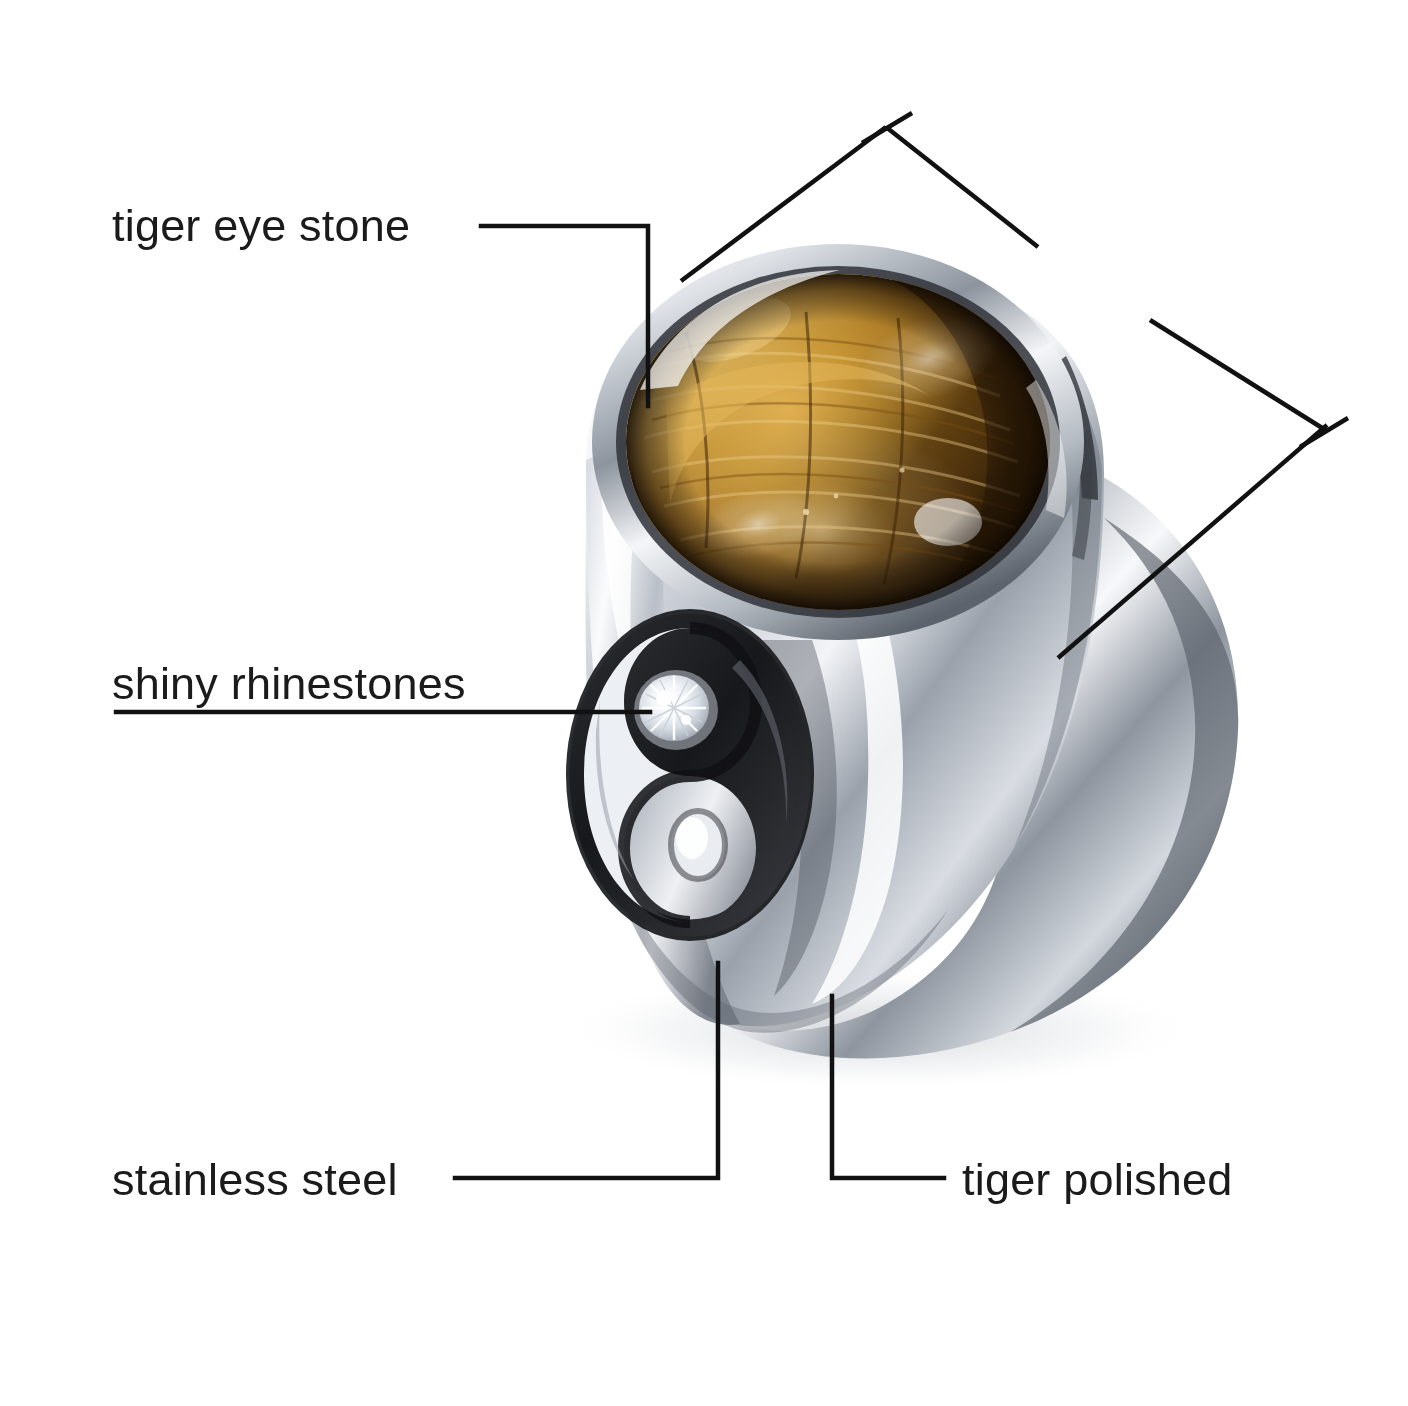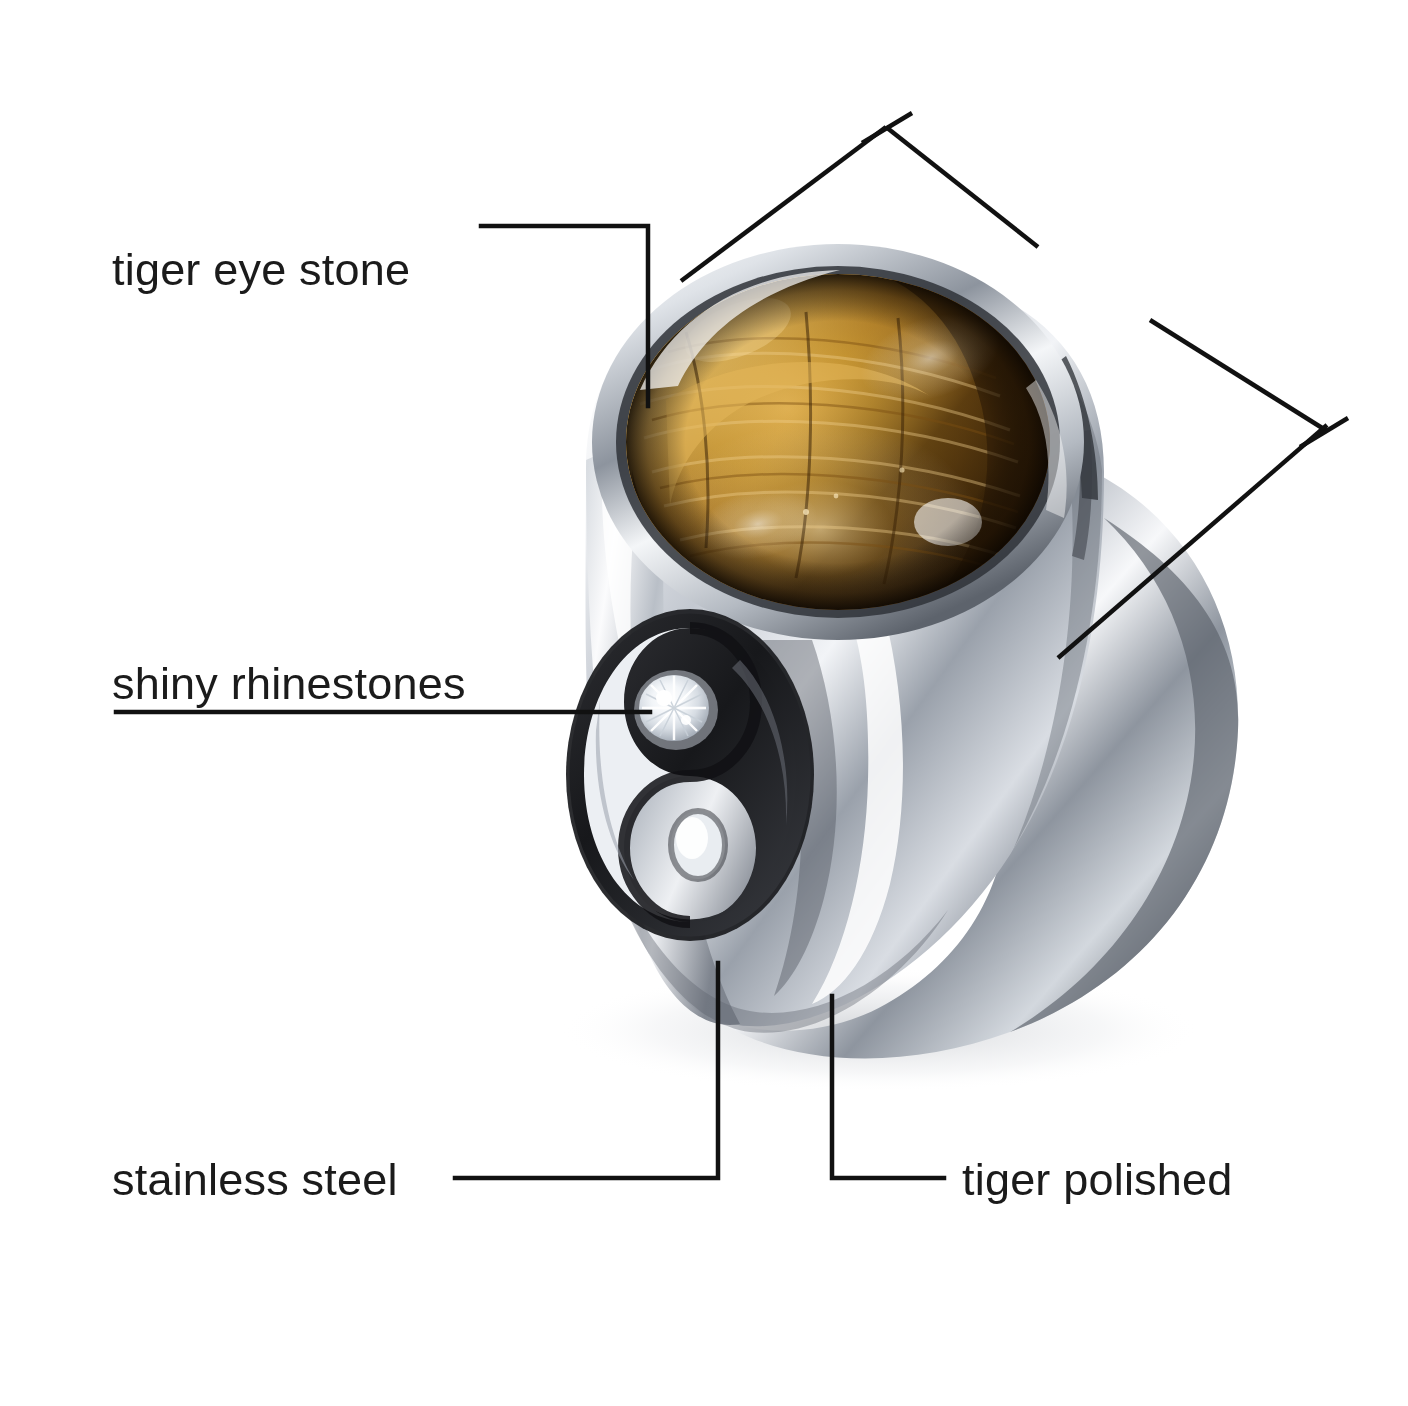--- a/index.html
+++ b/index.html
@@ -28,21 +28,21 @@
   .callout-label {
     position: absolute;
     color: #1b1b1b;
     font-family: "Liberation Sans", sans-serif;
     font-size: 45px;
     font-weight: 400;
     letter-spacing: 0.2px;
     white-space: nowrap;
     line-height: 1;
   }
-  #label-tiger-eye   { left: 112px; top: 203px; margin-top: 44px; }
+  #label-tiger-eye   { left: 112px; top: 203px; }
   #label-rhinestones { left: 112px; top: 661px; }
   #label-stainless   { left: 112px; top: 1157px; }
   #label-polished    { left: 962px; top: 1157px; }
   #label-dimension   { left: 1008px; top: 251px; font-size: 47px; }
 </style>
 </head>
 <body>
 
 <div id="stage">
 

